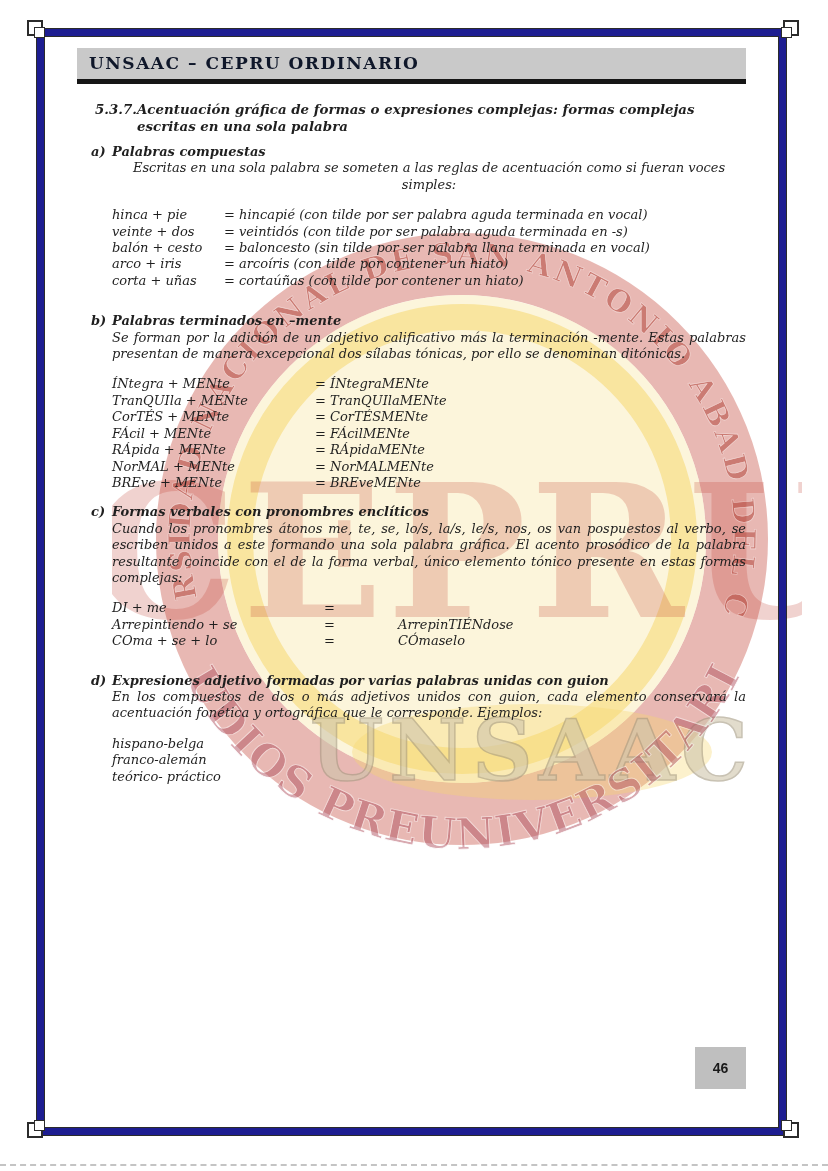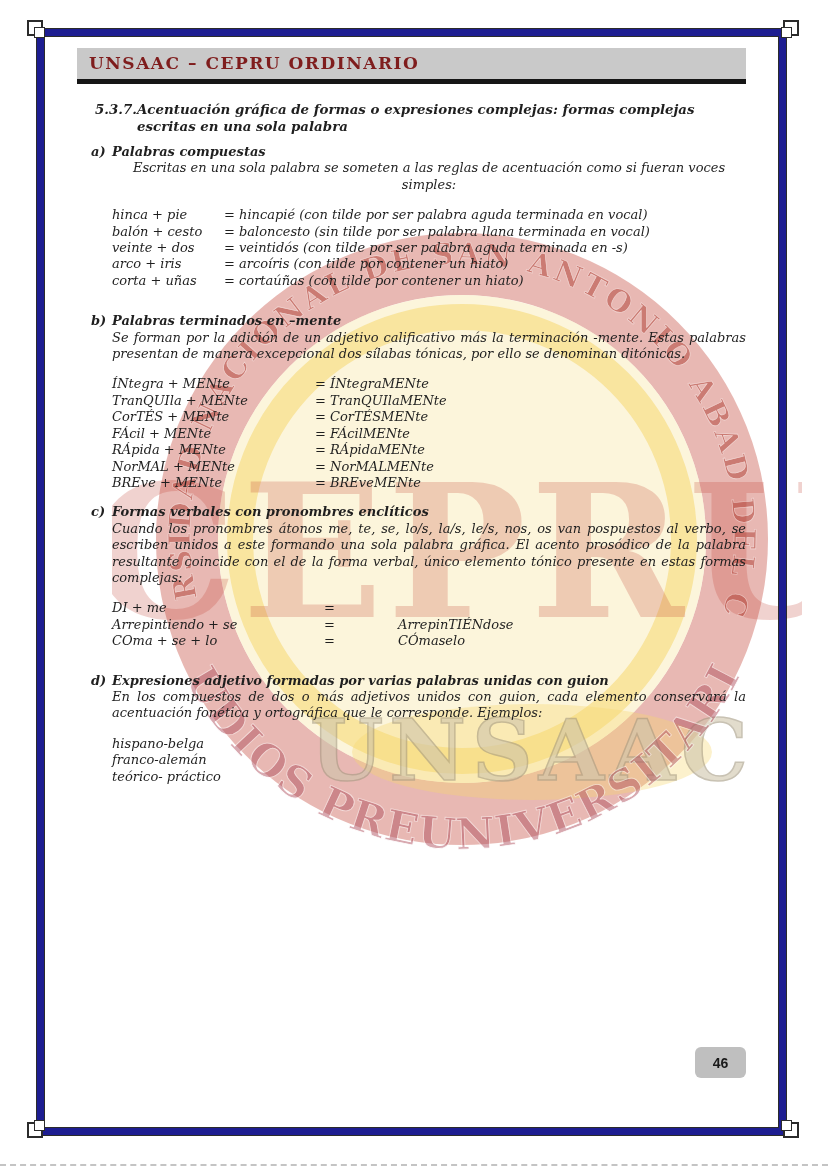--- a/index.html
+++ b/index.html
@@ -58,21 +58,21 @@
     font-size:13px;line-height:16.4px;font-style:italic;
   }
   .header-bar{
     background:var(--header-gray);
     height:36px;display:flex;align-items:center;
     padding:0 12px;
     border-bottom:5px solid var(--accent-black);
   }
   .header-title{
     font-style:normal;font-weight:700;font-size:17px;letter-spacing:1.5px;
-    color:#7f1d1d;font-family:"DejaVu Serif",serif;
+    color:#0f172a;font-family:"DejaVu Serif",serif;
   }
 
   .doc-title{
     display:flex;margin:17px 0 0 18px;width:650px;
     font-weight:700;font-size:13.4px;line-height:17px;
   }
   .doc-title .num{flex:0 0 40px;}
   .doc-title .txt{flex:1;}
 
   .section{margin-left:35px;}
@@ -87,25 +87,25 @@
 
   .examples{margin-top:14px;}
   .ex-row{display:grid;}
   .cols-a .ex-row{grid-template-columns:112px 1fr;}
   .cols-b .ex-row{grid-template-columns:168px 1fr;gap:35px;}
   .cols-c .ex-row{grid-template-columns:212px 74px 1fr;}
   .cols-d .ex-row{grid-template-columns:1fr;}
 
   
   .page-number-badge{
-    position:absolute;left:695px;top:1047px;width:51px;height:31px;
+    position:absolute;left:695px;top:1047px;width:51px;height:42px;
     background:var(--page-box-gray);
     display:flex;align-items:center;justify-content:center;
     font-family:"Liberation Sans",sans-serif;font-weight:700;font-size:14px;
-    color:#1a1a1a;z-index:2;border-radius:6px;
+    color:#1a1a1a;z-index:2;
   }
 </style>
 </head>
 <body>
 
 <svg class="watermark" viewBox="0 0 690 725" xmlns="http://www.w3.org/2000/svg" aria-hidden="true">
   <defs>
     <path id="arcTop" d="M 88,377 A 272,272 0 1 1 612,377" fill="none"></path>
     <path id="arcBottom" d="M 74,448 A 310,310 0 0 0 626,448" fill="none"></path>
   </defs>
@@ -148,27 +148,27 @@
     </div>
     <p class="sec-intro">Escritas en una sola palabra se someten a las reglas de acentuación como si fueran voces simples:</p>
     <div class="examples cols-a">
 
         <div class="ex-row">
           <span class="ex-left">hinca + pie</span>
           <span class="ex-right">= hincapié (con tilde por ser palabra aguda terminada en vocal)</span>
         </div>
 
         <div class="ex-row">
+          <span class="ex-left">veinte + dos</span>
+          <span class="ex-right">= veintidós (con tilde por ser palabra aguda terminada en -s)</span>
+        </div>
+
+        <div class="ex-row">
           <span class="ex-left">balón + cesto</span>
           <span class="ex-right">= baloncesto (sin tilde por ser palabra llana terminada en vocal)</span>
-        </div>
-
-        <div class="ex-row">
-          <span class="ex-left">veinte + dos</span>
-          <span class="ex-right">= veintidós (con tilde por ser palabra aguda terminada en -s)</span>
         </div>
 
         <div class="ex-row">
           <span class="ex-left">arco + iris</span>
           <span class="ex-right">= arcoíris (con tilde por contener un hiato)</span>
         </div>
 
         <div class="ex-row">
           <span class="ex-left">corta + uñas</span>
           <span class="ex-right">= cortaúñas (con tilde por contener un hiato)</span>

